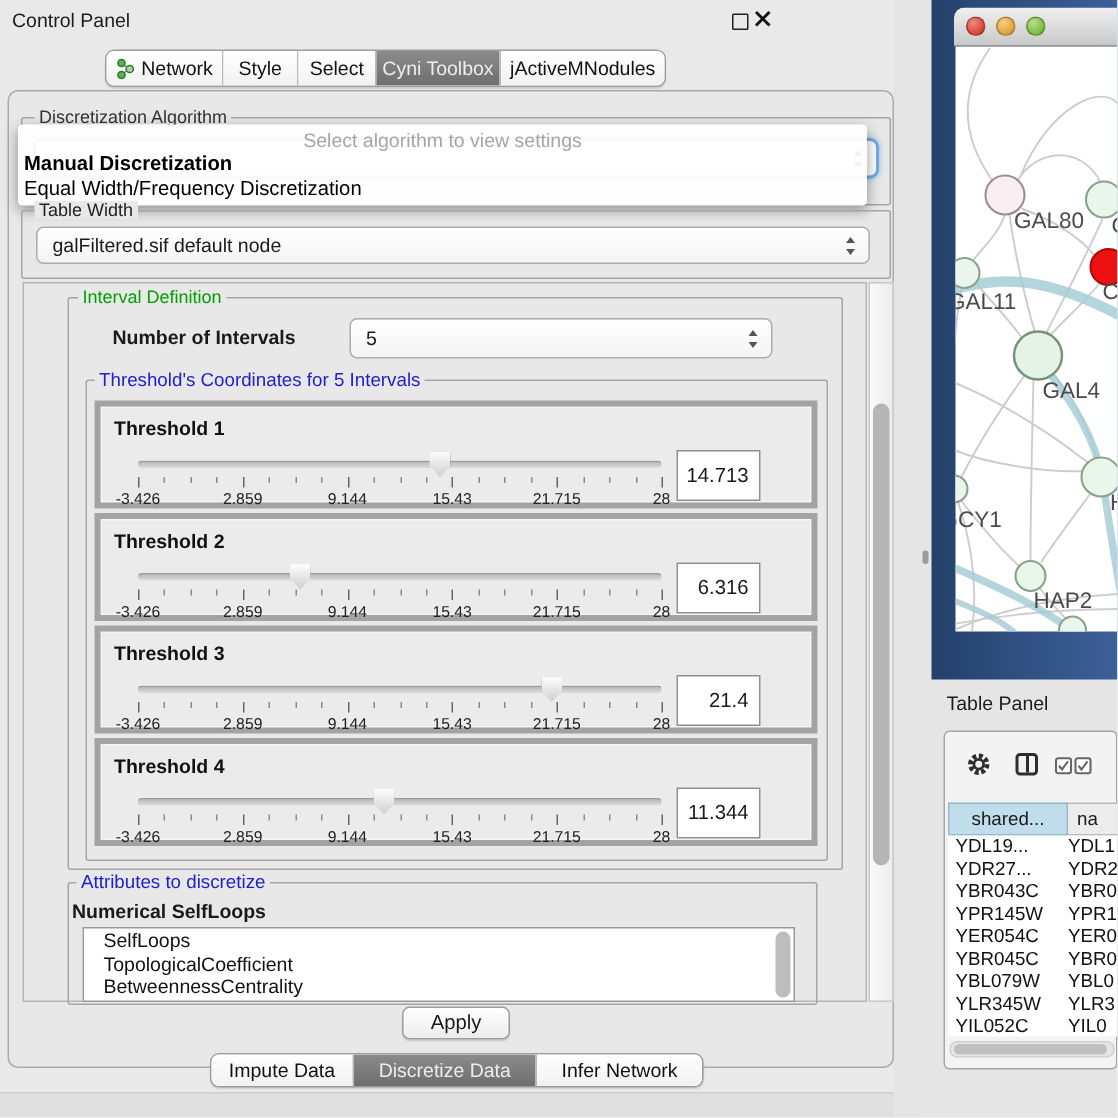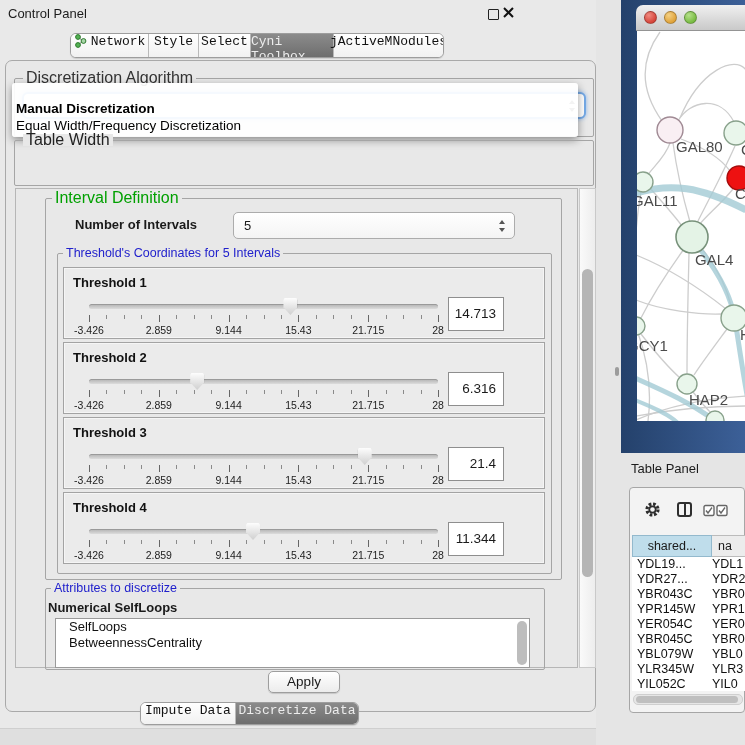--- a/index.html
+++ b/index.html
@@ -8,35 +8,35 @@
   .abs{position:absolute;}
 
   
   .cp-title{left:8px;top:6px;font-size:13px;color:#1c1c1c;}
   .win-float{left:488px;top:9px;width:9px;height:9px;border:1.5px solid #222;border-radius:1px;}
   .win-close{left:503px;top:7px;}
 
   
   .segbar{display:flex;height:23px;border:1px solid #9d9d9d;border-radius:6px;overflow:hidden;
           background:#fff;box-shadow:0 1px 1px rgba(0,0,0,.12);}
-  .seg{display:flex;align-items:flex-start;justify-content:center;font-size:13px;color:#111;
-       background:linear-gradient(#ffffff,#f1f1f1);border-right:1px solid #b9b9b9;box-sizing:border-box;font-family:Liberation Mono, monospace;}
+  .seg{display:flex;align-items:center;justify-content:center;font-size:13px;color:#111;
+       background:linear-gradient(#ffffff,#f1f1f1);border-right:1px solid #b9b9b9;box-sizing:border-box;}
   .seg:last-child{border-right:none;}
   .seg.selected{background:linear-gradient(#8b8b8b,#6e6e6e);color:#ededed;}
   .topbar{left:70px;top:33px;}
   .bottombar{left:140px;top:702px;height:21px;}
   .bottombar .seg{font-size:13px;}
 
   
   .outer-panel{left:5px;top:60px;width:589px;height:650px;border:1px solid #a9a9a9;border-radius:7px;
                background:#e8e8e8;}
 
   
   .group{border:1px solid #a5a5a5;border-radius:2px;background:transparent;}
-  .group-title{position:absolute;font-size:16px;background:#e8e8e8;padding:0 3px;line-height:12px;}
+  .group-title{position:absolute;font-size:12px;background:#e8e8e8;padding:0 3px;line-height:12px;}
 
   
   .combo{background:linear-gradient(#ffffff,#f4f4f4);border:1px solid #acacac;border-radius:5px;
          font-size:13px;display:flex;align-items:center;box-sizing:border-box;padding-left:10px;}
   .combo .stepper{position:absolute;right:7px;top:50%;transform:translateY(-50%);width:9px;height:12px;}
   .tri-up,.tri-dn{position:absolute;left:1px;width:0;height:0;border-left:3.5px solid transparent;border-right:3.5px solid transparent;}
   .tri-up{top:0;border-bottom:4.5px solid #555;}
   .tri-dn{bottom:0;border-top:4.5px solid #555;}
   .algo-combo{left:22px;top:92px;width:564px;height:27px;border:2px solid #74a9e6;border-radius:6px;
               box-shadow:0 0 4px #8cb8ef;background:#fff;}
@@ -49,21 +49,21 @@
   .popup-item.b{font-weight:bold;top:18px;}
   .popup-item.n{top:35px;}
 
   
   .viewport{left:15px;top:188px;width:563px;height:480px;background:#e8e8e8;border:1px solid #b6b6b6;box-sizing:border-box;}
   .vscroll{left:579px;top:188px;width:17px;height:480px;background:linear-gradient(90deg,#fafafa,#ededed);
            border:1px solid #c9c9c9;box-sizing:border-box;}
   .vscroll .thumb-v{position:absolute;left:2px;top:80px;width:11px;height:308px;border-radius:6px;background:#b5b5b5;}
 
   
-  .th-box{left:63px;width:482px;height:72px;border:1px solid #a3a3a3;background:#ebebeb;
+  .th-box{left:63px;width:482px;height:72px;border:4px solid #a3a3a3;background:#ebebeb;
           box-shadow:inset 0 0 0 1px #f5f5f5;box-sizing:border-box;}
   .th-label{position:absolute;left:9px;top:7px;font-size:13px;font-weight:bold;color:#111;}
   .slider{position:absolute;left:25px;top:28px;width:349px;height:42px;}
   .track{position:absolute;left:0;top:8px;width:349px;height:5px;border-radius:3px;
          background:linear-gradient(#b9b9b9,#dcdcdc);border-top:1px solid #9a9a9a;box-sizing:border-box;}
   .thumb{position:absolute;top:2px;width:14px;height:17px;
          background:linear-gradient(#fdfdfd,#cfcfcf);
          clip-path:polygon(8% 0,92% 0,100% 12%,100% 55%,50% 100%,0 55%,0 12%);
          filter:drop-shadow(0 0 1px #777);}
   .ticks{position:absolute;left:0;top:19px;width:349px;height:7px;}
@@ -163,26 +163,34 @@
     <span class="group-title" style="left:8px;top:-7px;color:#333;">Discretization Algorithm</span>
   </div>
   <div class="abs combo algo-combo">
     <span class="stepper">
         <span class="tri-up"></span>
         <span class="tri-dn"></span>
       </span>
   </div>
 
   <div class="abs popup">
+    <div class="popup-hint">Select algorithm to view settings</div>
     <div class="popup-item b">Manual Discretization</div>
     <div class="popup-item n">Equal Width/Frequency Discretization</div>
   </div>
 
   <div class="abs group" style="left:14px;top:140px;width:578px;height:44px;">
     <span class="group-title" style="left:8px;top:-7px;color:#222;">Table Width</span>
+  </div>
+  <div class="abs combo" style="left:24px;top:151px;width:556px;height:25px;">
+    <span>galFiltered.sif default node</span>
+    <span class="stepper">
+        <span class="tri-up"></span>
+        <span class="tri-dn"></span>
+      </span>
   </div>
 
   <div class="abs viewport"></div>
   <div class="abs vscroll">
       <div class="thumb-v"></div>
     </div>
 
   <div class="abs group" style="left:45px;top:198px;width:515px;height:380px;">
     <span class="group-title" style="left:6px;top:-7px;color:#00a000;">Interval Definition</span>
   </div>
@@ -359,33 +367,37 @@
     <div class="val-box">11.344</div>
   </div>
 
   <div class="abs group" style="left:45px;top:588px;width:498px;height:80px;">
     <span class="group-title" style="left:5px;top:-7px;color:#2121cc;font-size:12.5px;">Attributes to discretize</span>
   </div>
   <div class="abs bold" style="left:48px;top:600px;font-size:13px;">Numerical SelfLoops</div>
   <div class="abs attr-list">
     <div>
         <div class="attr-item">SelfLoops</div>
+        <div class="attr-item">TopologicalCoefficient</div>
         <div class="attr-item">BetweennessCentrality</div>
       </div>
     <div class="attr-scroll"></div>
   </div>
 
   <div class="abs apply-btn">Apply</div>
 
   <div class="abs segbar bottombar">
     <div class="seg" style="width:95px">
         <span>Impute Data</span>
       </div>
     <div class="seg selected" style="width:122px">
         <span>Discretize Data</span>
+      </div>
+    <div class="seg" style="width:110px">
+        <span>Infer Network</span>
       </div>
   </div>
   <div class="abs bottom-strip"></div>
 
   <div class="abs right-bg"></div>
   <div class="abs divider-dot"></div>
   <div class="abs desktop"></div>
 
   <div class="abs net-titlebar">
     <div class="light red"></div>

